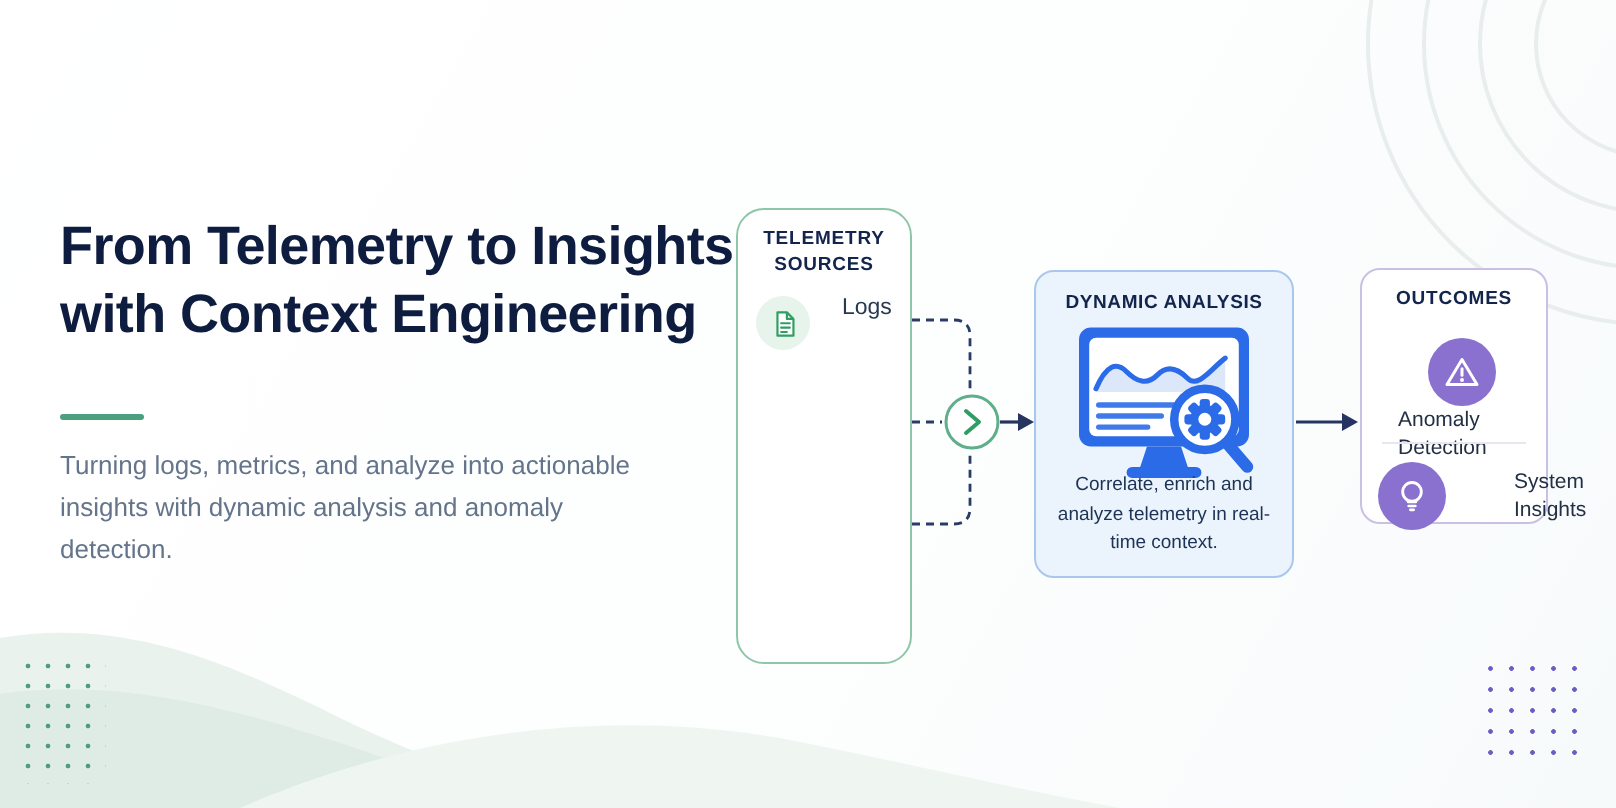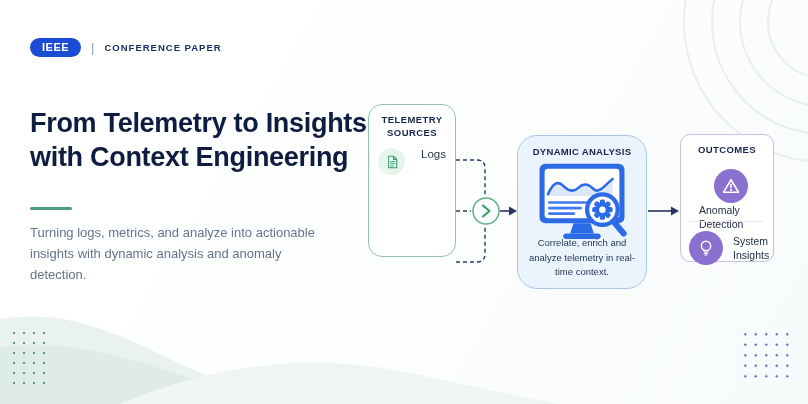--- a/index.html
+++ b/index.html
@@ -28,40 +28,40 @@
   .badge-sep{color:#8fa0c8;font-size:13px;}
   .conf-label{color:#1c2e63;font-weight:bold;font-size:9.5px;letter-spacing:1px;}
   
   .title{position:absolute;left:30px;top:106px;z-index:2;color:#0e1c3f;font-weight:bold;
     font-size:27px;line-height:34px;letter-spacing:-.3px;}
   .rule{position:absolute;left:30px;top:207px;width:42px;height:3px;background:#4c9f7e;border-radius:2px;z-index:2;}
   .subtitle{position:absolute;left:30px;top:222px;width:305px;z-index:2;color:#64748b;
     font-size:13px;line-height:21px;}
   
   .box{position:absolute;box-sizing:border-box;z-index:2;}
-  .tel-box{left:368px;top:104px;width:88px;height:153px;background:#ffffff;
+  .tel-box{left:368px;top:104px;width:88px;height:228px;background:#ffffff;
     border:1.5px solid #8fc6a8;border-radius:14px;}
   .tel-title{margin-top:9px;text-align:center;font-size:9.5px;font-weight:bold;color:#14254d;
     letter-spacing:.4px;line-height:1.35;}
   .tel-row{position:absolute;left:9px;display:flex;align-items:flex-start;}
   .tel-row.r1{top:43px;} .tel-row.r2{top:94px;} .tel-row.r3{top:141px;}
   .icon-circle{width:27px;height:27px;border-radius:50%;display:flex;align-items:center;justify-content:center;flex:0 0 auto;}
   .c-logs{background:#e6f4ec;} .c-metrics{background:#dcebfc;} .c-tracing{background:#eadef5;}
   .tel-label{margin-left:16px;font-size:11.5px;color:#2a3950;}
   .dyn-box{left:517px;top:135px;width:130px;height:154px;background:#ebf4fc;
-    border:1.3px solid #a9c7ec;border-radius:20px;}
+    border:1.3px solid #a9c7ec;border-radius:10px;}
   .dyn-title{margin-top:10px;text-align:center;font-size:9.5px;font-weight:bold;color:#14254d;letter-spacing:.3px;}
   .monitor{display:block;margin:5px auto 0;}
   .caption{position:absolute;bottom:9px;left:7px;right:7px;text-align:center;font-size:9.5px;
     color:#1d3254;line-height:1.5;}
   .out-box{left:680px;top:134px;width:94px;height:128px;background:#ffffff;
     border:1.3px solid #c9c0e4;border-radius:10px;}
   .out-title{margin-top:9px;text-align:center;font-size:9.5px;font-weight:bold;color:#14254d;letter-spacing:.4px;}
   .out-row{position:absolute;left:8px;display:flex;align-items:center;}
-  .out-row.r1{top:34px;flex-direction:column;} .out-row.r2{top:96px;}
+  .out-row.r1{top:34px;flex-direction:column;} .out-row.r2{top:96px;gap:24px;}
   .out-circle{width:34px;height:34px;border-radius:50%;background:#8a70cf;display:flex;
     align-items:center;justify-content:center;flex:0 0 auto;}
   .out-label{margin-left:10px;font-size:10.5px;line-height:1.35;color:#233044;}
   .out-divider{position:absolute;top:86px;left:10px;right:10px;height:1px;background:#e8e6f0;}
   .connectors{position:absolute;left:0;top:0;z-index:1;pointer-events:none;}
 </style>
 </head>
 <body>
 
 <div class="canvas">
@@ -71,25 +71,20 @@
     <path d="M0,48 C70,38 140,62 210,86 C250,99 280,104 310,105 L0,105 Z" fill="#ddebe3" opacity="0.85"></path>
     <path d="M120,105 C200,70 300,52 400,72 C460,84 510,96 560,105 Z" fill="#eff6f2"></path>
   </svg>
   <div class="arc arc1"></div>
   <div class="arc arc2"></div>
   <div class="arc arc3"></div>
   <div class="arc arc4"></div>
   <div class="dots-green"></div>
   <div class="dots-purple"></div>
 
-  <div class="badge-row">
-    <span class="ieee-pill">IEEE</span>
-    <span class="badge-sep">|</span>
-    <span class="conf-label">CONFERENCE PAPER</span>
-  </div>
 
   <div class="title">
     <div>From Telemetry to Insights</div>
     <div>with Context Engineering</div>
   </div>
   <div class="rule"></div>
   <div class="subtitle">Turning logs, metrics, and analyze into actionable insights with dynamic analysis and anomaly detection.</div>
 
   <svg class="connectors" width="808" height="404" viewBox="0 0 808 404">
     <path d="M456,160 H477 Q485,160 485,168 V196" fill="none" stroke="#2b3a67" stroke-width="1.4" stroke-dasharray="4 3"></path>

